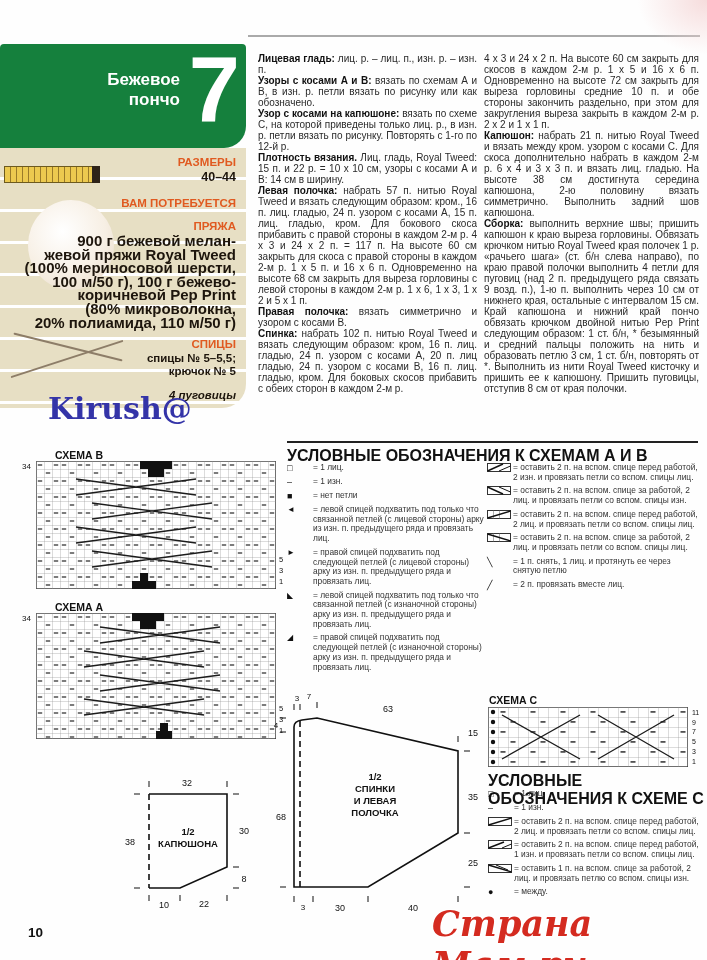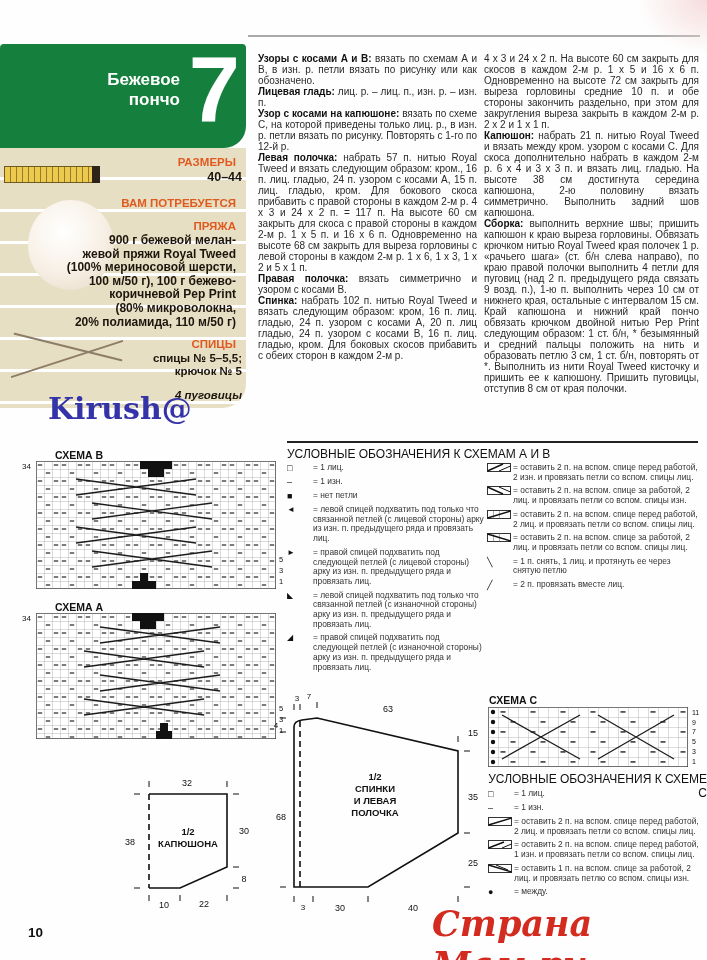--- a/index.html
+++ b/index.html
@@ -13,43 +13,43 @@
   .header-box{position:absolute;left:0;top:44px;width:246px;height:104px;background:#15803d;
               border-radius:4px 4px 22px 0;}
   .hdr-title{position:absolute;right:66px;top:26px;text-align:right;color:#fff;font-weight:bold;
              font-size:17px;line-height:20px;}
   .hdr-num{position:absolute;right:6px;top:-10px;color:#fff;font-weight:bold;font-size:92px;
            line-height:110px;font-family:"Liberation Sans",sans-serif;}
   
   .sidebar{position:absolute;left:0;top:148px;width:246px;height:260px;border-radius:0 0 24px 0;
            background:repeating-linear-gradient(180deg,#e7dfc4 0px,#e7dfc4 29px,#ffffff 29px,#ffffff 32px);}
   .s-label{position:absolute;right:10px;color:#e05a20;font-weight:bold;font-size:11.5px;}
-  .s-val{position:absolute;right:4px;color:#1d150c;font-weight:bold;font-size:12.5px;}
+  .s-val{position:absolute;right:10px;color:#1d150c;font-weight:bold;font-size:12.5px;}
   .yarn-lines{position:absolute;right:10px;top:86px;text-align:right;color:#1d150c;
-              font-weight:bold;font-size:12px;line-height:13.6px;}
+              font-weight:bold;font-size:15px;line-height:13.6px;}
   .gauge{position:absolute;left:4px;top:18px;width:88px;height:15px;
          background:repeating-linear-gradient(90deg,#ecc94f 0 5px,#9a7a28 5px 6px);border:1px solid #6d5a1e;}
   .gauge-cap{position:absolute;left:92px;top:18px;width:8px;height:17px;background:#2e2318;}
   .ball{position:absolute;left:28px;top:52px;width:86px;height:90px;border-radius:50%;
         background:radial-gradient(circle at 40% 35%,#ffffff 0%,#f7efe4 55%,#e4d6c2 100%);}
   .needle{position:absolute;background:#8d7d68;height:2px;border-radius:2px;}
   .kirusha{position:absolute;left:48px;top:243px;color:#3434a8;font-weight:bold;
            font-size:30px;font-family:"DejaVu Serif",serif;}
   
   .col{position:absolute;top:53px;height:394px;font-size:10px;line-height:11px;text-align:justify;
        color:#2a2a2a;overflow:hidden;}
   .col p{margin:0;}
   .col b{color:#111;}
   
   .chart-title{position:absolute;font-weight:bold;font-size:10.5px;color:#111;}
   .rownum{position:absolute;font-size:8px;color:#111;}
   .rowcol{position:absolute;display:flex;flex-direction:column;font-size:7.5px;color:#111;}
   
   .rule{position:absolute;background:#222;}
-  .lg-title{position:absolute;font-weight:normal;font-size:12px;color:#111;text-align:right;}
+  .lg-title{position:absolute;font-weight:bold;font-size:16px;color:#111;}
   .lg-list{position:absolute;}
   .lg-row{display:flex;margin-bottom:4px;}
   .lg-sym{width:26px;flex:none;font-size:9px;line-height:10px;color:#111;}
   .lg-sym.small{font-size:8px;}
   .lg-tx{flex:1;font-size:8.4px;line-height:9.7px;color:#333;text-align:left;}
   
   .pagenum{position:absolute;left:28px;top:925px;font-weight:bold;font-size:13.5px;color:#111;}
   .wmark{position:absolute;left:432px;top:903px;color:#d42b20;font-style:italic;font-weight:bold;
          font-size:35px;font-family:"DejaVu Serif",serif;
          text-shadow:-1px -1px 0 #fff,1px -1px 0 #fff,-1px 1px 0 #fff,2px 2px 1px #fff;}
@@ -91,23 +91,24 @@
       <div>20% полиамида, 110 м/50 г)</div>
     </div>
     <div class="s-label" style="top:190px;">СПИЦЫ</div>
     <div class="s-val" style="top:204px;font-size:11.5px;">спицы № 5–5,5;</div>
     <div class="s-val" style="top:217px;font-size:11.5px;">крючок № 5</div>
     <div class="s-val" style="top:241px;font-size:11.5px;font-style:italic;">4 пуговицы</div>
     <div class="kirusha">Kirush@</div>
   </div>
 
   <div class="col" style="left:258px;width:219px;">
+    <p><b>Лицевая гладь:</b> <span>лиц. р. – лиц. п., изн. р. – изн. п.</span></p>
     <p><b>Узоры с косами А и В:</b> <span>вязать по схемам А и В, в изн. р. петли вязать по рисунку или как обозначено.</span></p>
-    <p><b>Лицевая гладь:</b> <span>лиц. р. – лиц. п., изн. р. – изн. п.</span></p>
     <p><b>Узор с косами на капюшоне:</b> <span>вязать по схеме С, на которой приведены только лиц. р., в изн. р. петли вязать по рисунку. Повторять с 1-го по 12-й р.</span></p>
+    <p><b>Плотность вязания.</b> <span>Лиц. гладь, Royal Tweed: 15 п. и 22 р. = 10 х 10 см, узоры с косами А и В: 14 см в ширину.</span></p>
     <p><b>Левая полочка:</b> <span>набрать 57 п. нитью Royal Tweed и вязать следующим образом: кром., 16 п. лиц. гладью, 24 п. узором с косами А, 15 п. лиц. гладью, кром. Для бокового скоса прибавить с правой стороны в каждом 2-м р. 4 х 3 и 24 х 2 п. = 117 п. На высоте 60 см закрыть для скоса с правой стороны в каждом 2-м р. 1 х 5 п. и 16 х 6 п. Одновременно на высоте 68 см закрыть для выреза горловины с левой стороны в каждом 2-м р. 1 х 6, 1 х 3, 1 х 2 и 5 х 1 п.</span></p>
     <p><b>Правая полочка:</b> <span>вязать симметрично и узором с косами В.</span></p>
     <p><b>Спинка:</b> <span>набрать 102 п. нитью Royal Tweed и вязать следующим образом: кром, 16 п. лиц. гладью, 24 п. узором с косами А, 20 п. лиц гладью, 24 п. узором с косами В, 16 п. лиц. гладью, кром. Для боковых скосов прибавить с обеих сторон в каждом 2-м р.</span></p>
   </div>
   <div class="col" style="left:484px;width:215px;">
     <p><span>4 х 3 и 24 х 2 п. На высоте 60 см закрыть для скосов в каждом 2-м р. 1 х 5 и 16 х 6 п. Одновременно на высоте 72 см закрыть для выреза горловины средние 10 п. и обе стороны закончить раздельно, при этом для закругления выреза закрыть в каждом 2-м р. 2 х 2 и 1 х 1 п.</span></p>
     <p><b>Капюшон:</b> <span>набрать 21 п. нитью Royal Tweed и вязать между кром. узором с косами С. Для скоса дополнительно набрать в каждом 2-м р. 6 х 4 и 3 х 3 п. и вязать лиц. гладью. На высоте 38 см достигнута середина капюшона, 2-ю половину вязать симметрично. Выполнить задний шов капюшона.</span></p>
     <p><b>Сборка:</b> <span>выполнить верхние швы; пришить капюшон к краю выреза горловины. Обвязать крючком нитью Royal Tweed края полочек 1 р. «рачьего шага» (ст. б/н слева направо), по краю правой полочки выполнить 4 петли для пуговиц (над 2 п. предыдущего ряда связать 9 возд. п.), 1-ю п. выполнить через 10 см от нижнего края, остальные с интервалом 15 см. Край капюшона и нижний край пончо обвязать крючком двойной нитью Pep Print следующим образом: 1 ст. б/н, * безымянный и средний пальцы положить на нить и образовать петлю 3 см, 1 ст. б/н, повторять от *. Выполнить из нити Royal Tweed кисточку и пришить ее к капюшону. Пришить пуговицы, отступив 8 см от края полочки.</span></p>
   </div>
 

